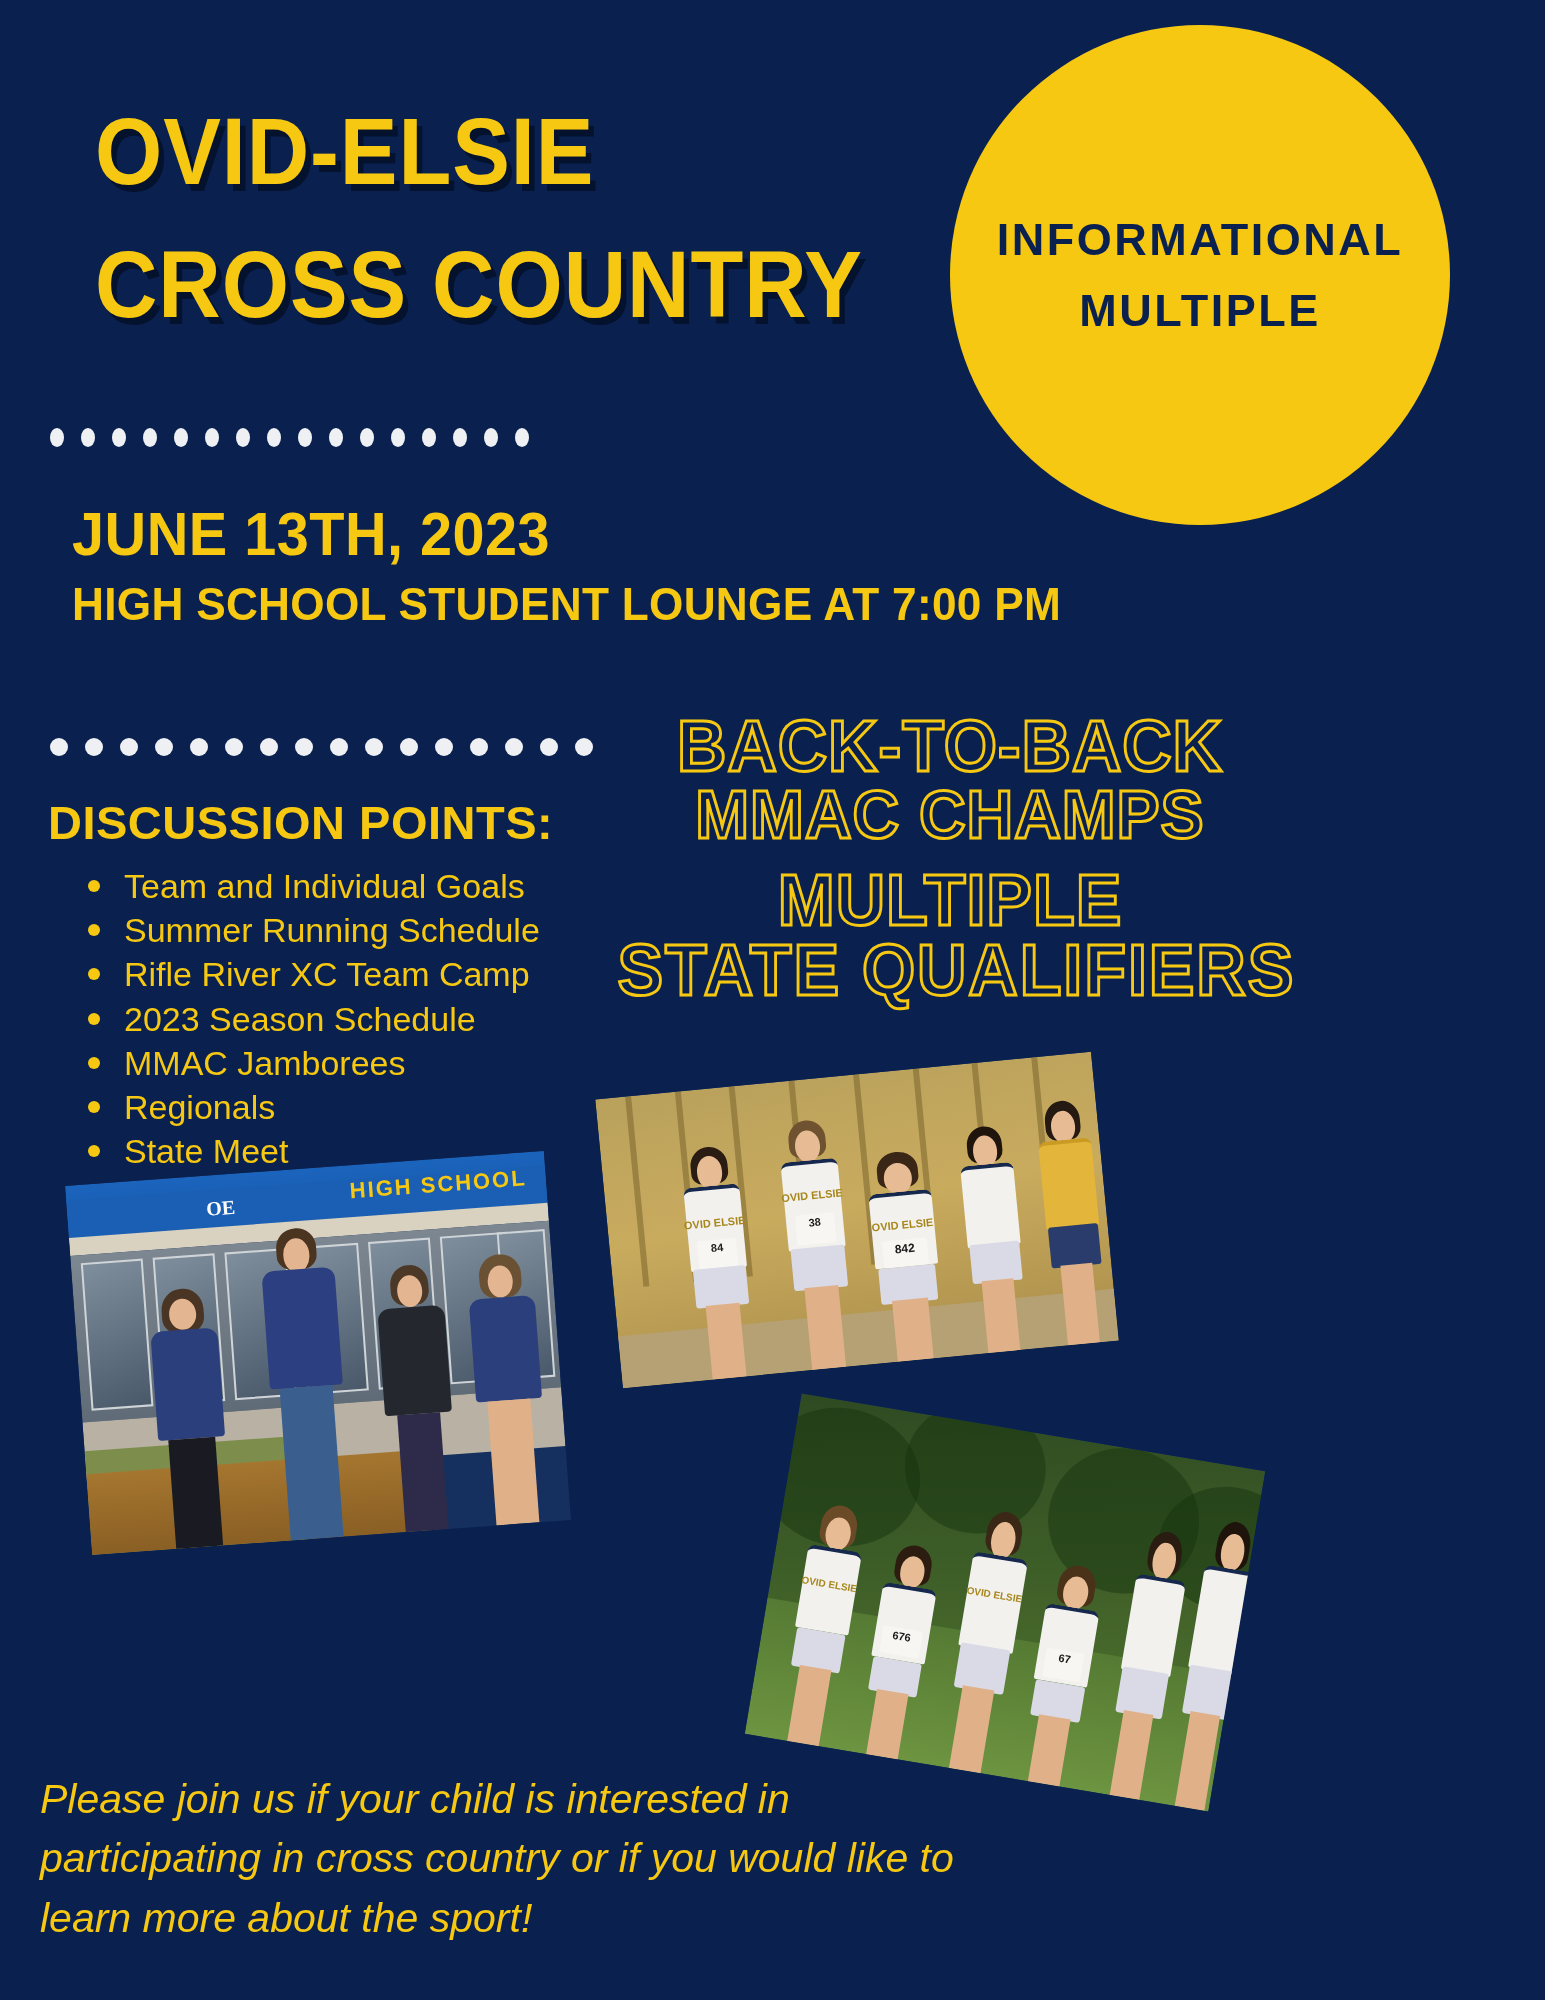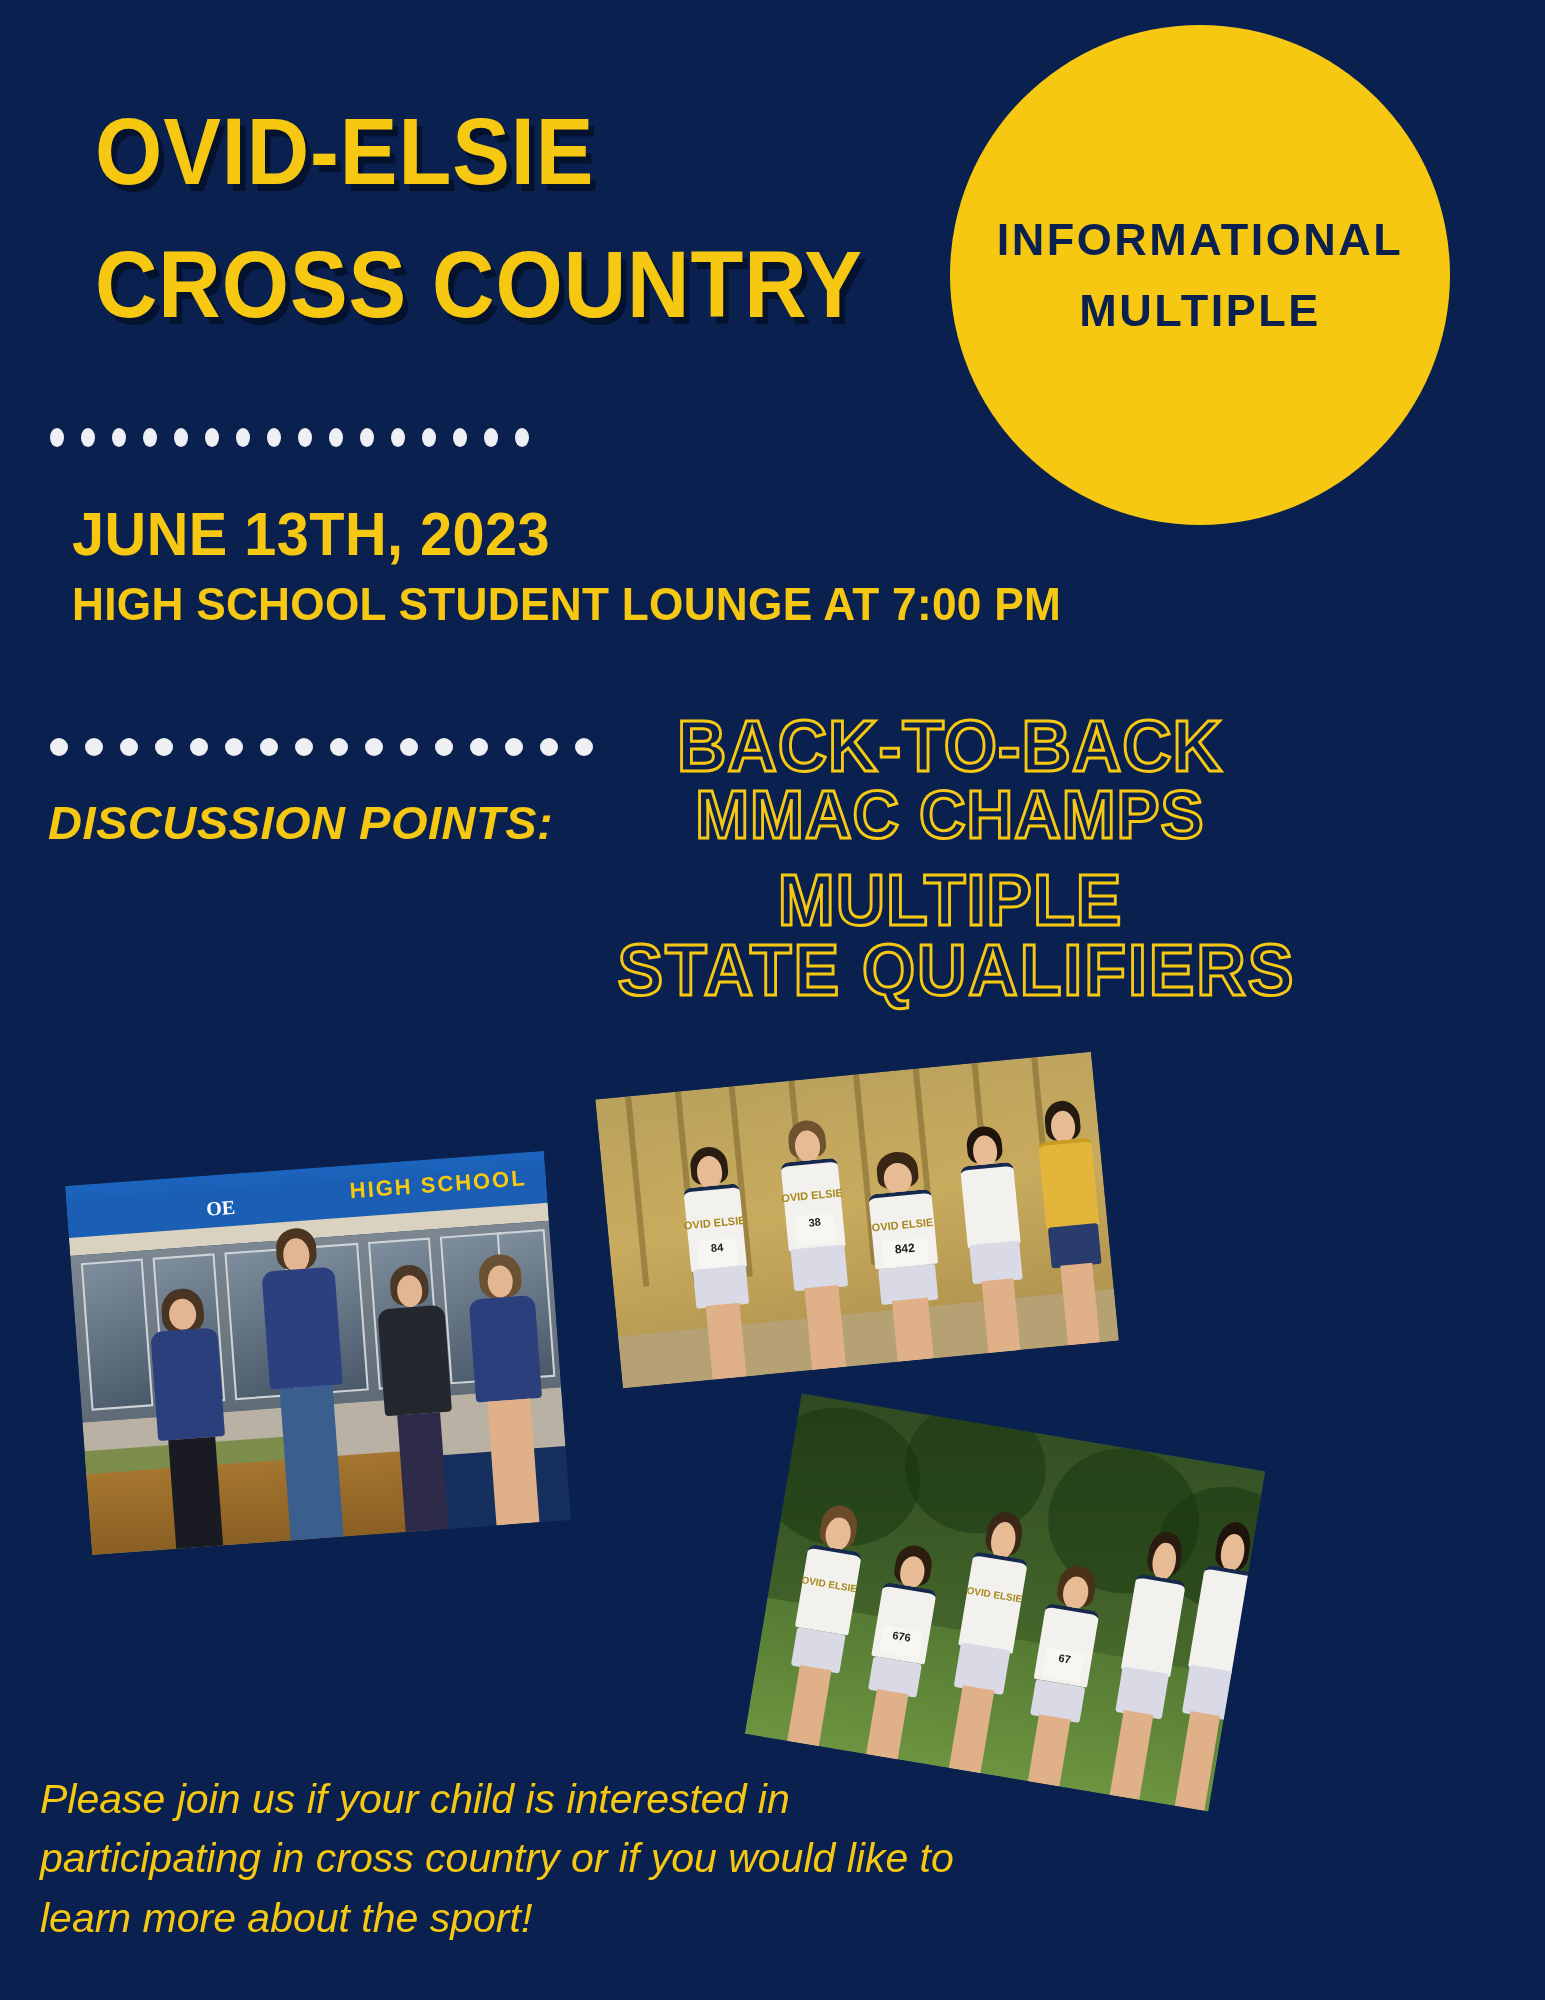--- a/index.html
+++ b/index.html
@@ -119,21 +119,20 @@
   
   .discussion {
     position: absolute;
     left: 48px;
     top: 795px;
     width: 640px;
   }
   .discussion-heading {
     font-family: "Liberation Sans", sans-serif;
     font-weight: bold;
-    font-style: italic;
     color: #f6c811;
     font-size: 47px;
     letter-spacing: 0.5px;
     margin-bottom: 14px;
   }
   .discussion ul {
     list-style: none;
     padding-left: 40px;
   }
   .discussion li {
@@ -342,20 +341,29 @@
       <span></span>
       <span></span>
     <span></span>
       <span></span>
       <span></span>
       <span></span>
   </div>
 
   <div class="discussion">
     <div class="discussion-heading">DISCUSSION POINTS:</div>
+    <ul>
+      <li>Team and Individual Goals</li>
+      <li>Summer Running Schedule</li>
+      <li>Rifle River XC Team Camp</li>
+      <li> 2023 Season Schedule</li>
+      <li>MMAC Jamborees</li>
+      <li>Regionals</li>
+      <li>State Meet</li>
+    </ul>
   </div>
 
   <div class="achievements">
     <div class="outline-line l1">BACK-TO-BACK</div>
     <div class="outline-line l2">MMAC CHAMPS</div>
     <div class="outline-group-2">
       <div class="outline-line l3">MULTIPLE</div>
       <div class="outline-line l4">STATE QUALIFIERS</div>
     </div>
   </div>

